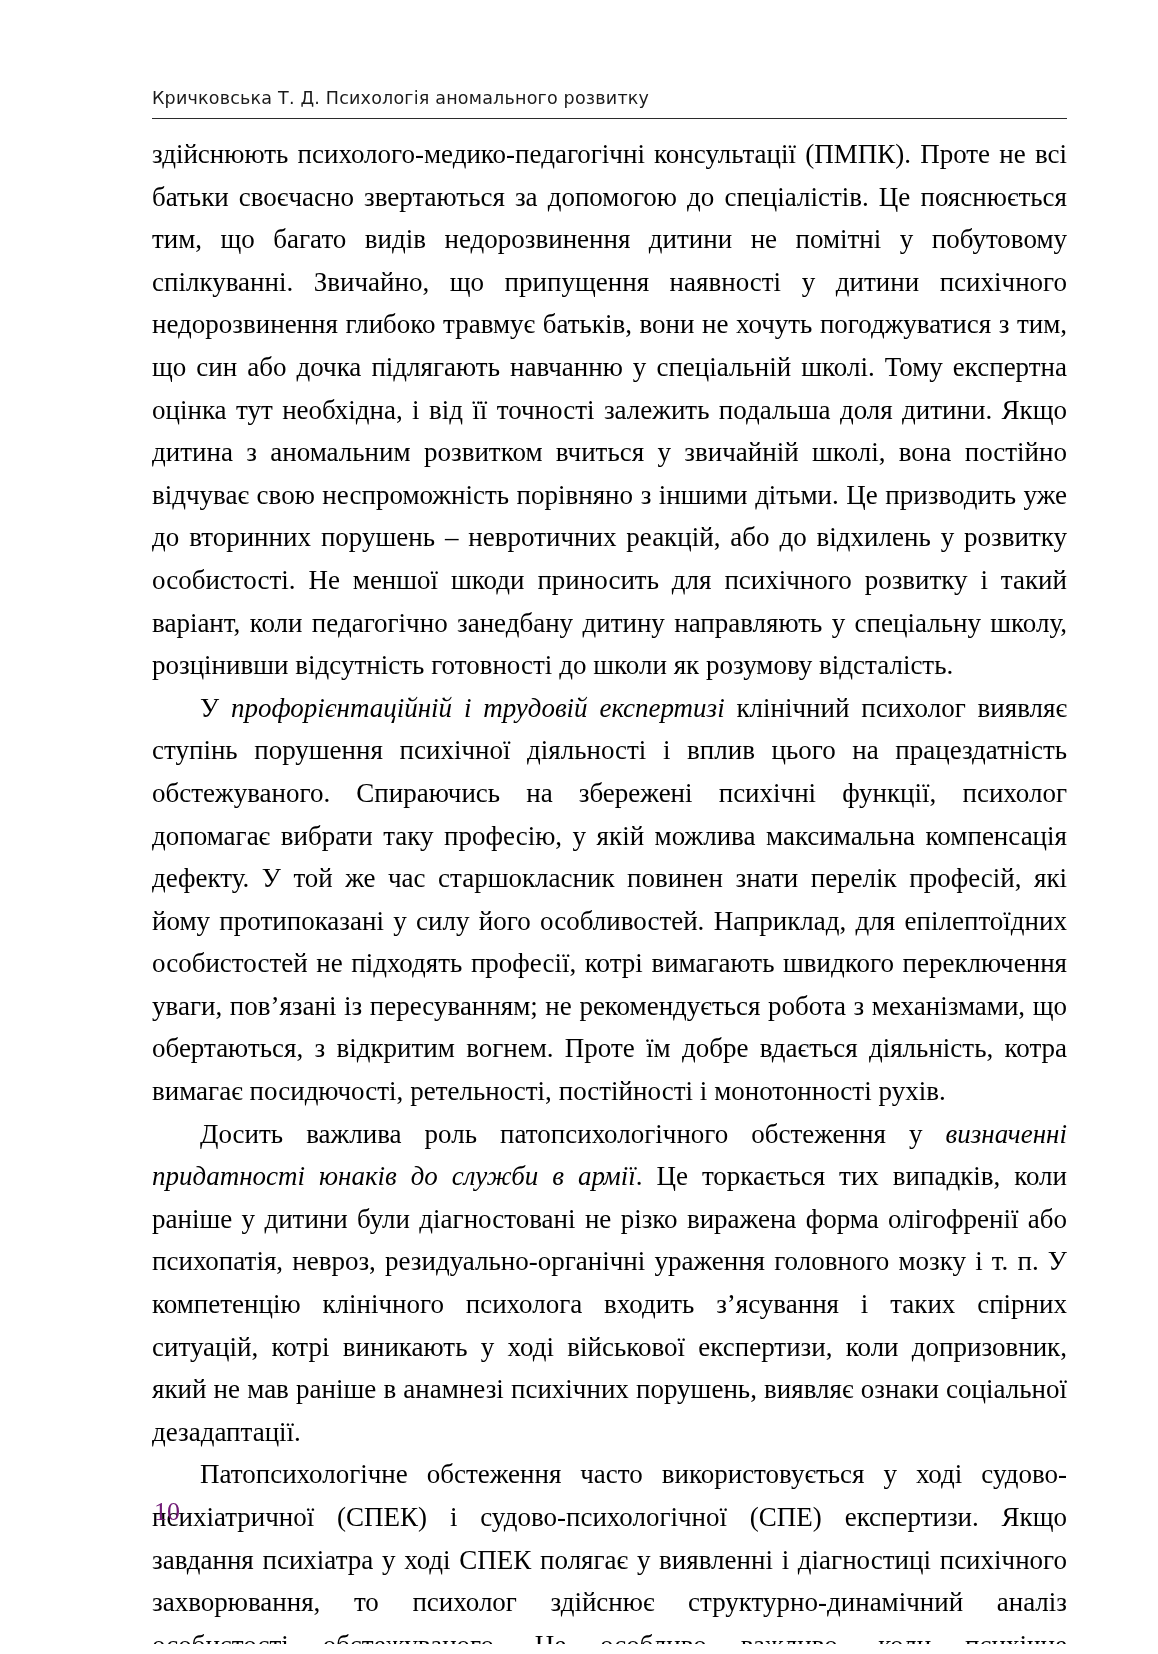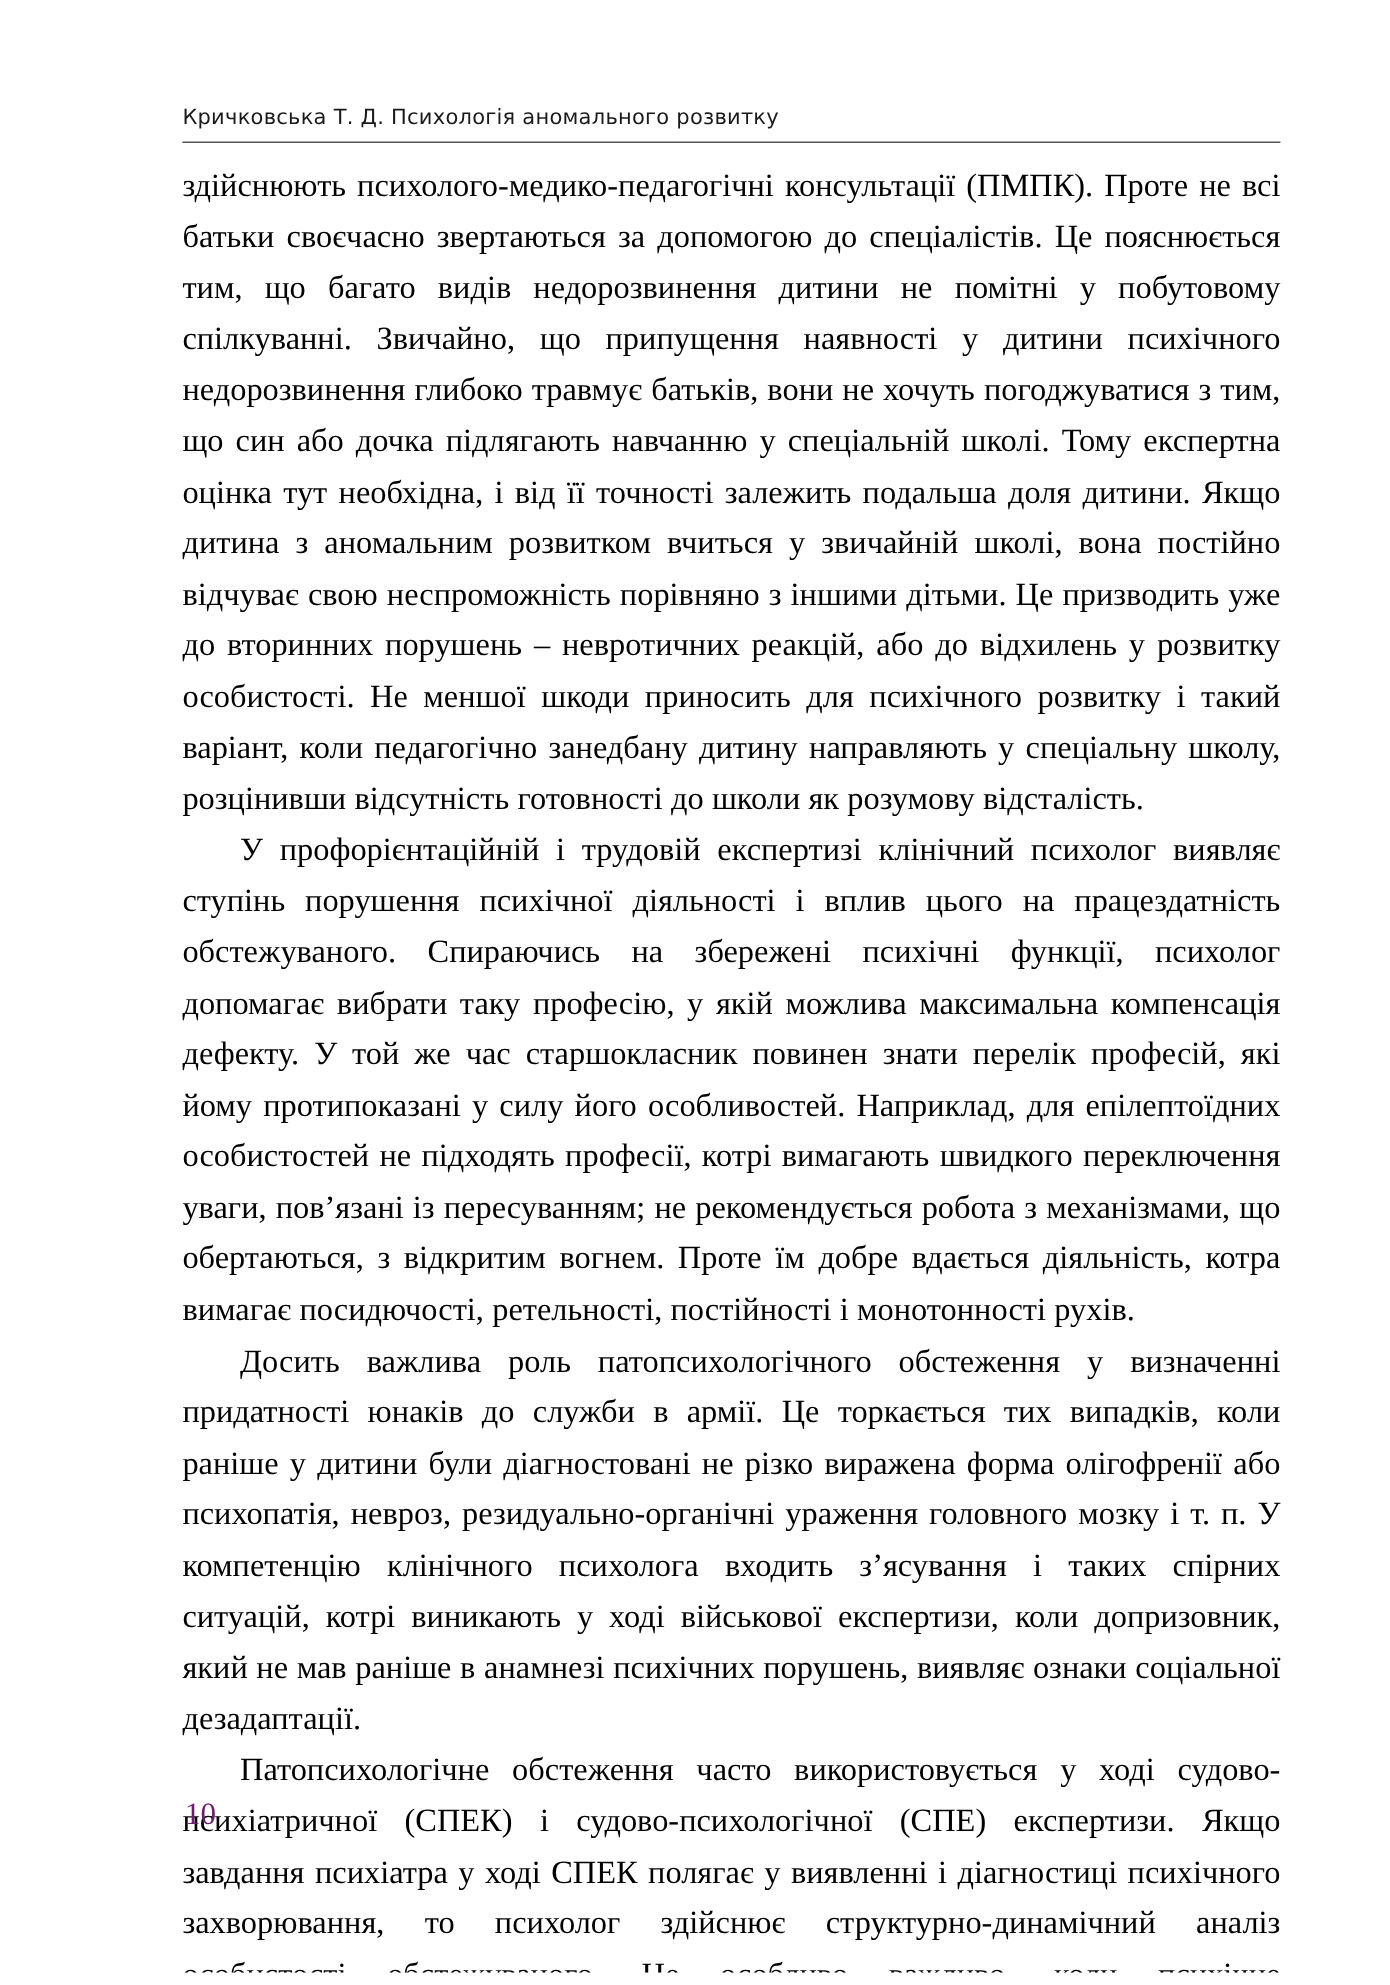--- a/index.html
+++ b/index.html
@@ -49,20 +49,21 @@
     text-align: justify;
     text-justify: inter-word;
     -webkit-hyphens: none;
     hyphens: none;
     word-spacing: 0.1px;
   }
   p.indent {
     text-indent: 48px;
   }
   .it {
+    font-style: italic;
   }
   .page-number {
     position: absolute;
     left: 115px;
     top: 1495px;
     font-size: 26px;
     line-height: 34px;
     color: #701a75;
   }
 </style>

